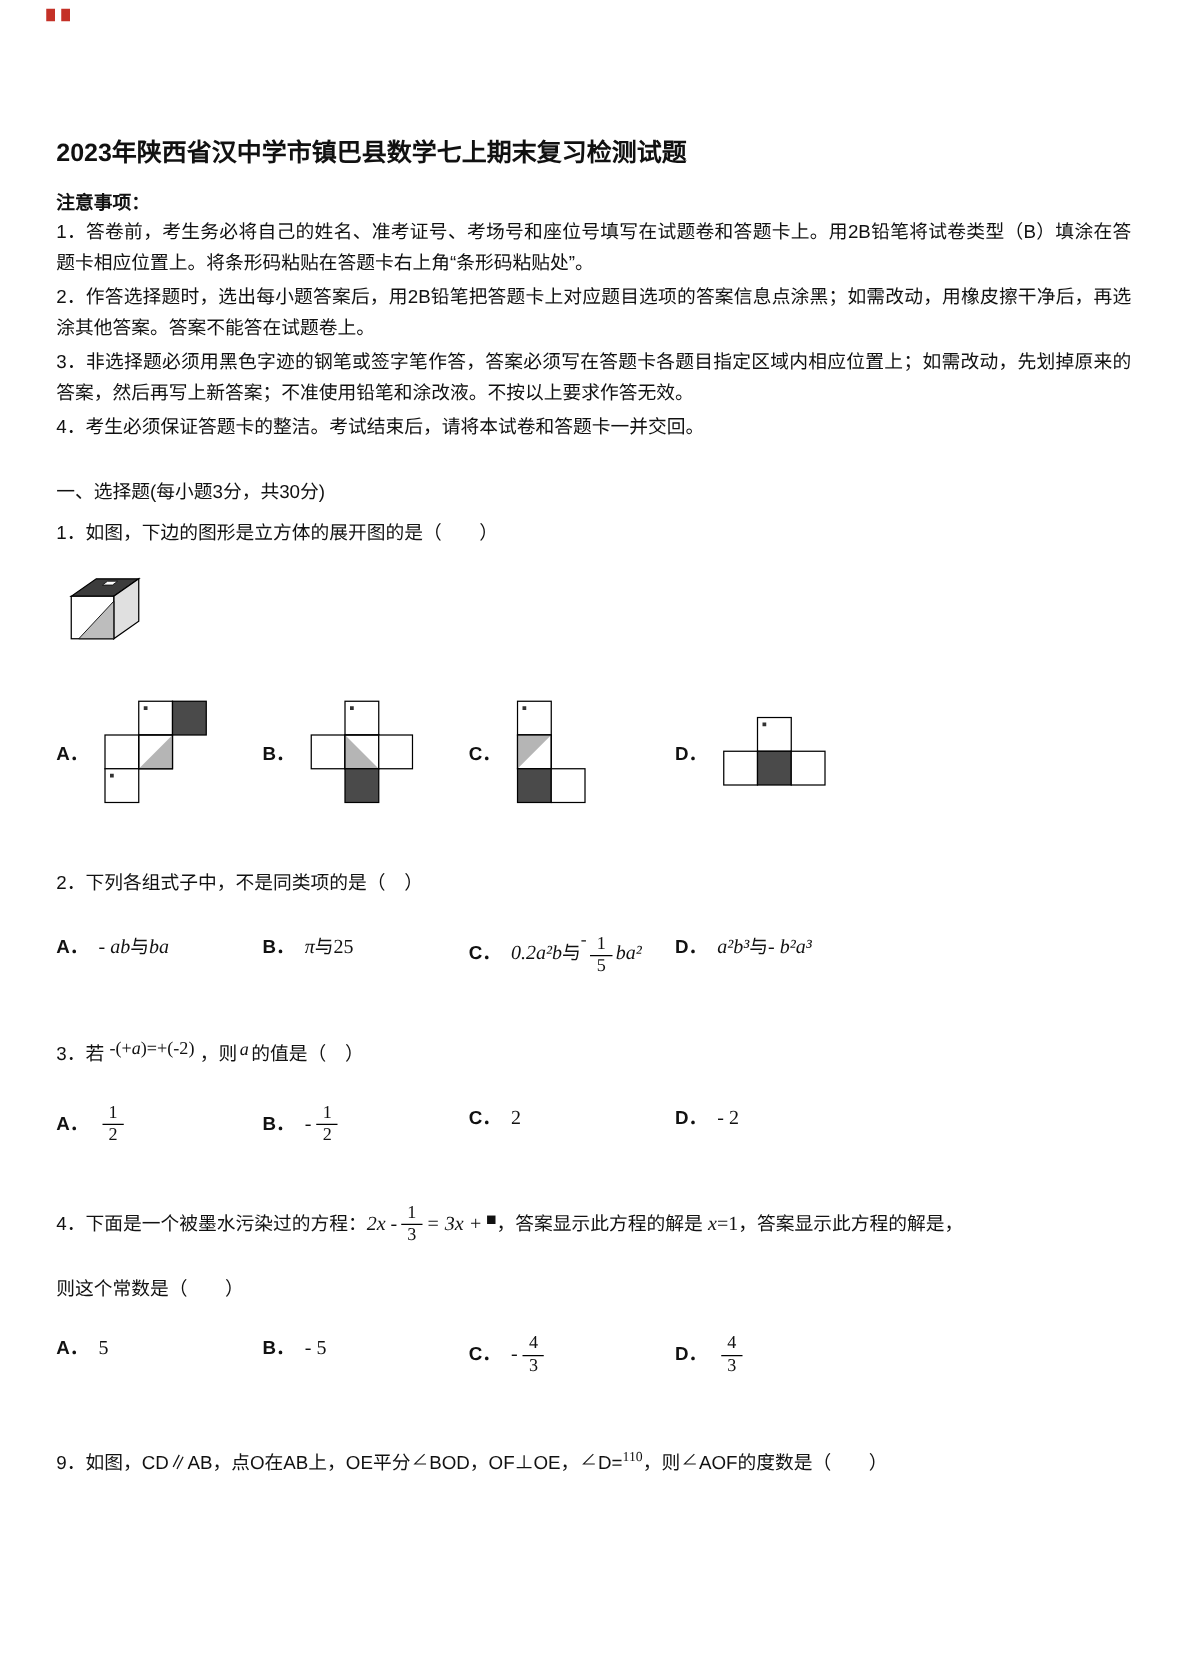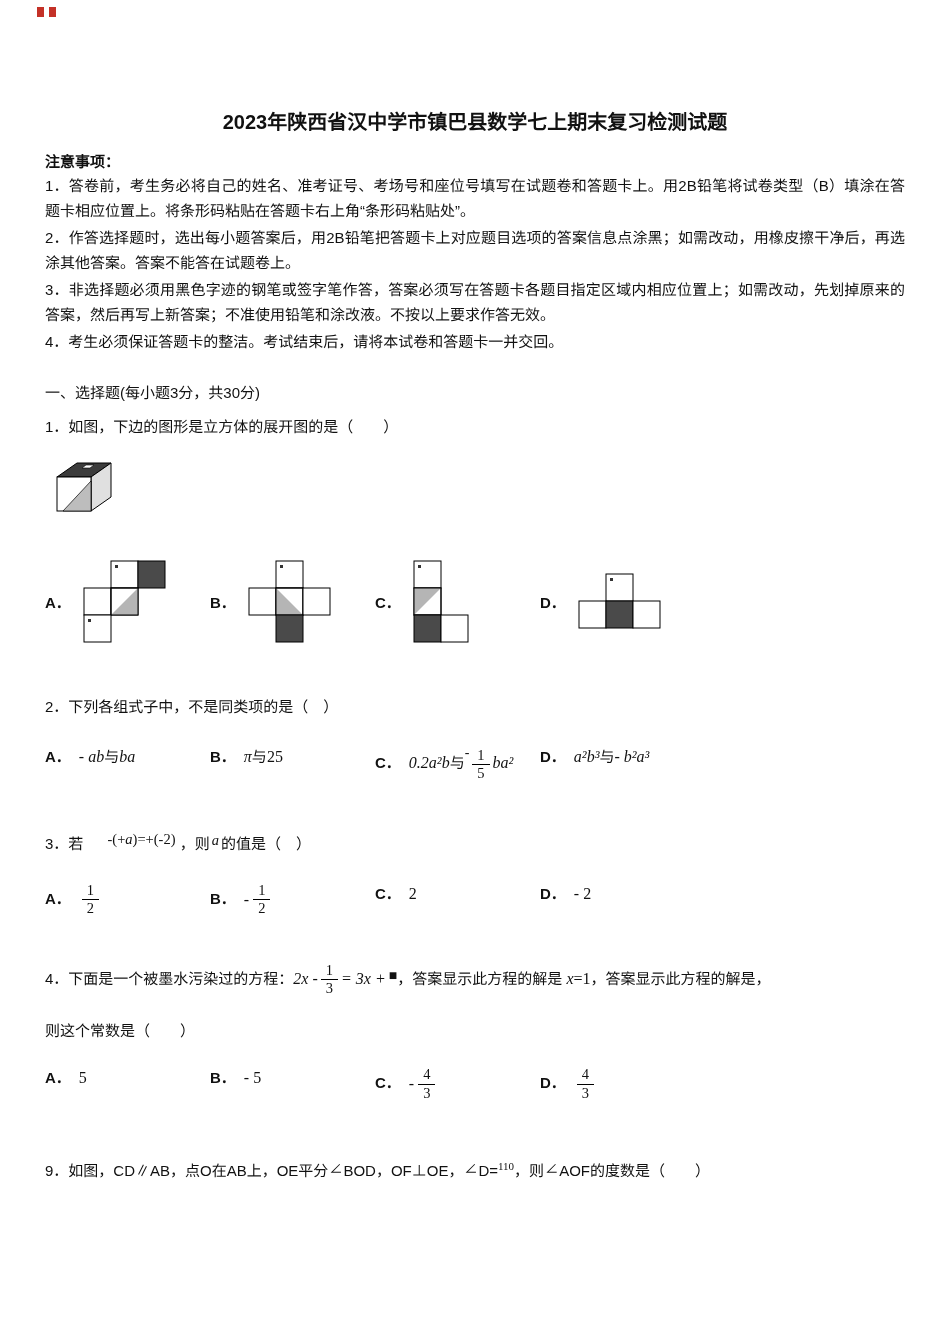--- a/index.html
+++ b/index.html
@@ -4,21 +4,21 @@
 <style>
   * { box-sizing: border-box; }
   html, body { margin:0; padding:0; background:#ffffff; }
   .page {
     width: 950px; height: 1344px; margin: 0 auto; background: #fff;
     position: relative; padding: 0 45px; overflow: hidden;
     font-family: "Liberation Sans", sans-serif; color: #111;
   }
   .corner-marks { position:absolute; left:37px; top:7px; display:flex; gap:5px; }
   .rm { width:7px; height:10px; background:#c43127; }
-  .title { margin:106px 0 0; font-size:20px; font-weight:700; text-align:center; }
+  .title { margin:106px 0 0; font-size:20px; font-weight:700; }
   .notice-heading { margin:15px 0 0; font-size:15px; font-weight:700; }
   .notice { margin:2px 0 0; font-size:15px; line-height:25px; text-align:justify; }
   .section-heading { margin:27px 0 4px; font-size:15px; }
   .q-text { margin:13px 0 0; font-size:15px; line-height:24px; }
   .q-gap { margin-top:44px; }
   .q-para { margin:44px 0 0; font-size:15px; line-height:26px; }
   .q4-line2 { margin:22px 0 0; font-size:15px; }
   .cube-figure { margin:16px 0 0 4px; line-height:0; }
   .options-row { display:flex; align-items:flex-start; margin:26px 0 0; }
   .options-row.nets { align-items:center; margin-top:32px; min-height:100px; }
@@ -31,21 +31,21 @@
   .frac {
     display:inline-flex; flex-direction:column; align-items:center;
     vertical-align:middle; font-family:"Liberation Serif", serif;
     font-size:14.5px; line-height:1.2; margin:0 3px; text-align:center;
   }
   .frac .fnum { padding:0 5px; border-bottom:1.2px solid #000; }
   .frac .fden { padding:0 5px; }
   .frac.raised { vertical-align:8px; }
   .sign-sup { font-family:"Liberation Serif", serif; vertical-align:11px; font-size:14px; }
   .sign-mid { font-family:"Liberation Serif", serif; font-size:16px; vertical-align:middle; margin-right:1px; }
-  .raised-expr { vertical-align:5px;margin-left:20px; }
+  .raised-expr { vertical-align:5px; }
   .raised-expr .mn, .raised-expr .mi { font-size:14.5px; }
   .raised-var { font-family:"Liberation Serif", serif; font-style:italic; font-size:14.5px; vertical-align:4px; margin:0 2px; }
   .ang { font-family:"Liberation Serif", serif; vertical-align:3px; font-size:13px; margin:0 1px; }
   .deg-sup { font-family:"Liberation Serif", serif; font-size:11px; vertical-align:6px; }
   .blot { vertical-align:3px; font-size:14px; margin-left:3px; }
   svg { display:inline-block; }
 </style>
 </head>
 <body>
 

